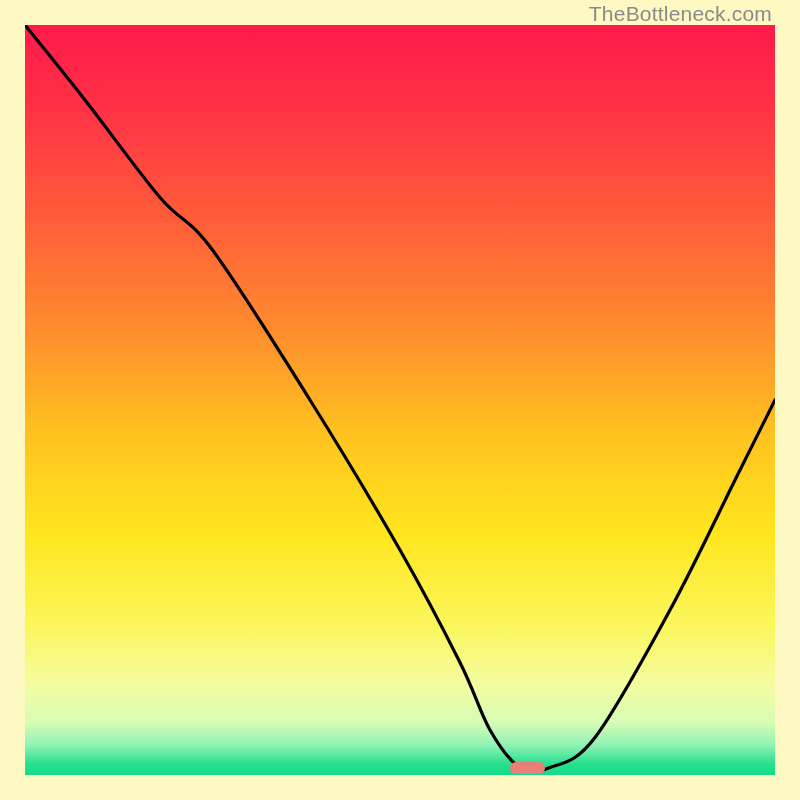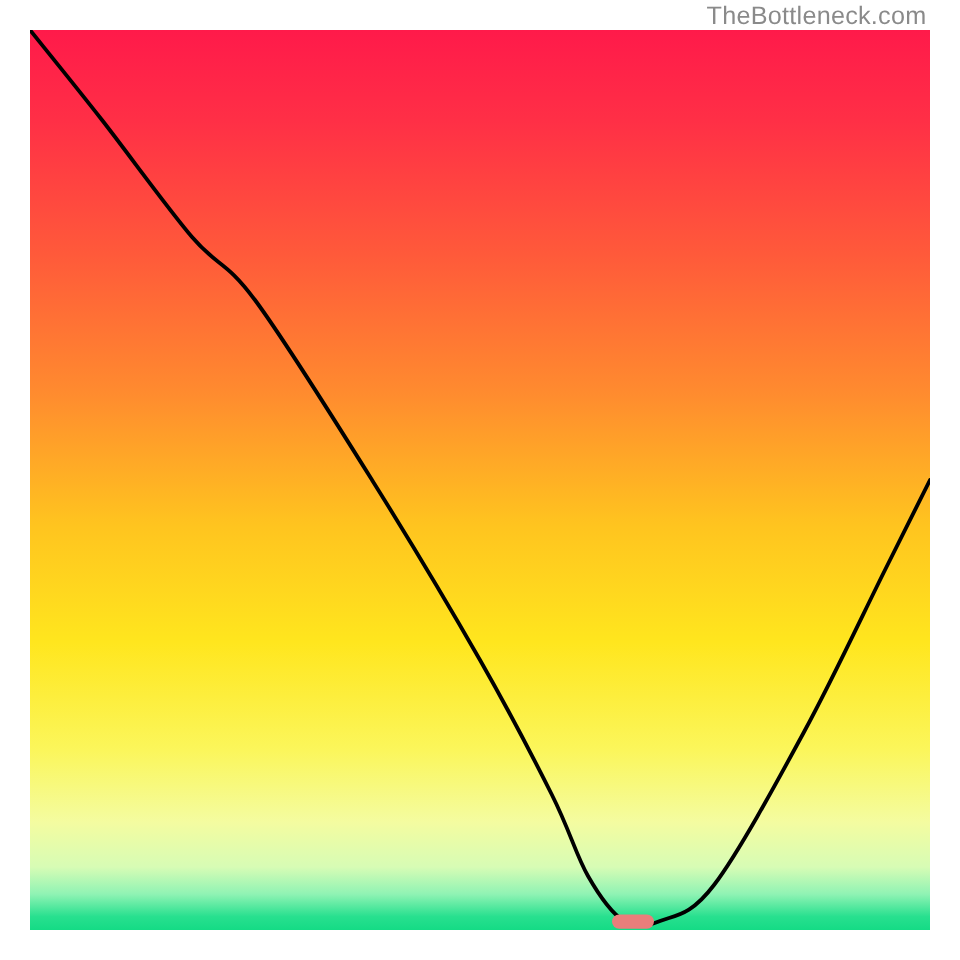--- a/index.html
+++ b/index.html
@@ -9,21 +9,21 @@
     height: 800px;
     background: #000;
     overflow: hidden;
   }
   .frame {
     position: absolute;
     left: 0;
     top: 0;
     width: 800px;
     height: 800px;
-    background: #ffffff;
+    background: #fef9c3;
   }
   .plot-area {
     position: absolute;
     left: 25px;
     top: 25px;
     width: 750px;
     height: 750px;
     overflow: hidden;
   }
   .gradient {

